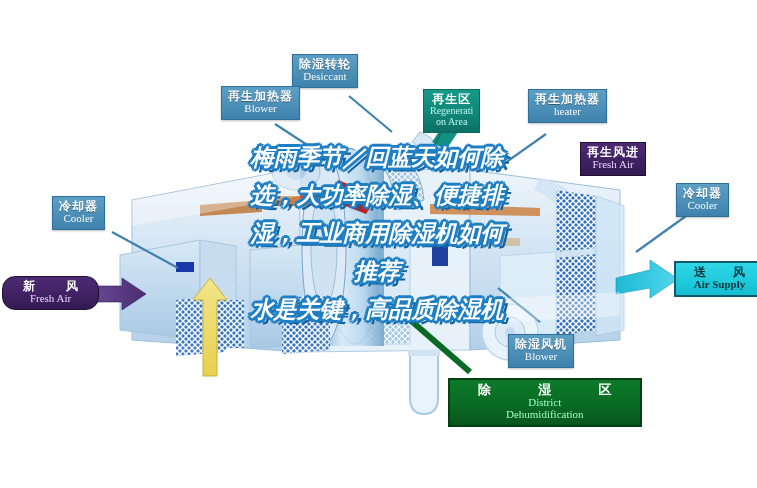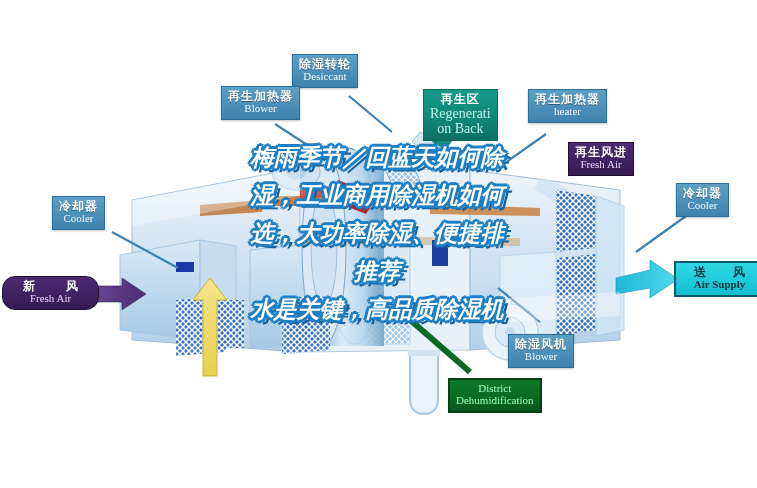--- a/index.html
+++ b/index.html
@@ -36,21 +36,21 @@
     font-weight:bold;
     font-size:12px;
     letter-spacing:1px;
   }
   .callout .en{
     display:block;
     font-family:Liberation Serif, serif;
     font-size:11px;
     letter-spacing:0px;
   }
-  .callout .en.small{font-size:14px;}
+  .callout .en.small{font-size:10px;}
 
   
   .c-blue{
     background:linear-gradient(180deg,#5d9fc4 0%,#4c8fb8 55%,#3f82ad 100%);
     border:1px solid #2f6f9c;
     color:#ffffff;
     box-shadow:0 1px 2px rgba(0,0,0,.25);
   }
   .c-blue .cn{color:#fdfdfd;text-shadow:0 1px 0 rgba(0,0,0,.35);}
   .c-blue .en{color:#f2f8fb;}
@@ -291,29 +291,29 @@
   </div>
 
   <div class="callout c-blue" style="left:221px;top:86px;">
     <span class="cn">再生加热器</span>
     <span class="en">Blower</span>
   </div>
 
   <div class="callout c-teal" style="left:423px;top:54px;margin-top:35px;">
     <span class="cn">再生区</span>
     <span class="en small">Regenerati</span>
-    <span class="en small">on Back</span>
+    <span class="en small">on Area</span>
   </div>
 
   <div class="callout c-blue" style="left:528px;top:89px;">
     <span class="cn">再生加热器</span>
     <span class="en">heater</span>
   </div>
 
-  <div class="callout c-purple" style="left:568px;top:142px;">
+  <div class="callout c-purple" style="left:580px;top:142px;">
     <span class="cn" style="letter-spacing:1px;text-indent:0;">再生风进</span>
     <span class="en">Fresh Air</span>
   </div>
 
   <div class="callout c-blue" style="left:676px;top:183px;">
     <span class="cn">冷却器</span>
     <span class="en">Cooler</span>
   </div>
 
   <div class="callout c-blue" style="left:52px;top:196px;">
@@ -326,30 +326,31 @@
     <span class="en">Fresh Air</span>
   </div>
 
 
   <div class="callout c-blue" style="left:508px;top:334px;">
     <span class="cn">除湿风机</span>
     <span class="en">Blower</span>
   </div>
 
   <div class="callout c-green" style="left:448px;top:378px;">
+    <span class="cn">除 湿 区</span>
     <span class="en">District</span>
     <span class="en">Dehumidification</span>
   </div>
 
   <div class="callout c-cyan" style="left:674px;top:261px;">
     <span class="cn">送 风</span>
     <span class="en">Air Supply</span>
   </div>
 
   <div id="headline">
     <span class="ln">梅雨季节／回蓝天如何除</span>
+    <span class="ln">选，大功率除湿、便捷排</span>
     <span class="ln">湿，工业商用除湿机如何</span>
-    <span class="ln">选，大功率除湿、便捷排</span>
     <span class="ln">推荐</span>
     <span class="ln">水是关键，高品质除湿机</span>
   </div>
 
 </div>
 
 </body></html>

